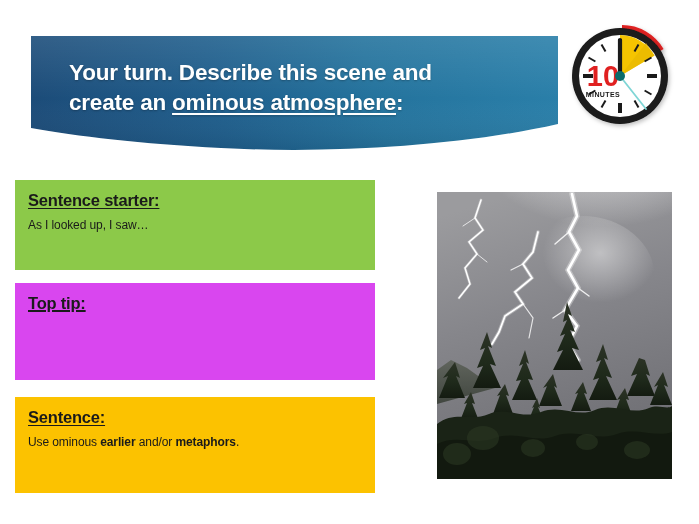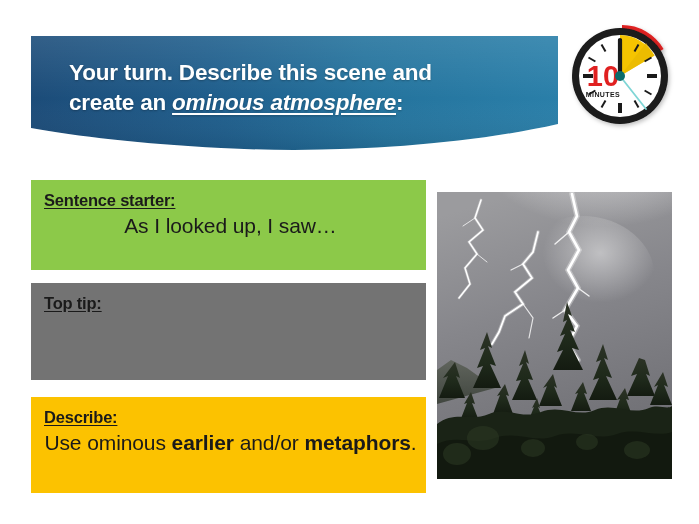--- a/index.html
+++ b/index.html
@@ -40,70 +40,69 @@
     color: #ffffff;
     font-size: 22.5px;
     font-weight: bold;
     line-height: 30px;
     letter-spacing: -0.2px;
     text-shadow: 0 1px 2px rgba(0,0,0,0.25);
   }
   #header-title .u {
     text-decoration: underline;
     text-underline-offset: 3px;
-    font-style: italic;
   }
 
   
   #timer-clock {
     position: absolute;
     left: 561px;
     top: 14px;
     width: 122px;
     height: 126px;
   }
   #timer-clock svg { display: block; }
 
   
   .content-box {
     position: absolute;
-    left: 31px;
-    width: 395px;
+    left: 15px;
+    width: 360px;
     box-sizing: border-box;
     padding: 9px 9px 10px 13px;
     color: #1a1a1a;
   }
   .box-heading {
     font-size: 16.5px;
     font-weight: bold;
     text-decoration: underline;
     text-underline-offset: 2px;
     line-height: 22px;
     letter-spacing: -0.2px;
     margin-bottom: 3px;
     display: block;
   }
   .box-body {
-    font-size: 21px;
+    font-size: 12px;
     line-height: 23px;
     letter-spacing: -0.1px;
     display: block;
-    text-align: center;
   }
   .box-body b { font-weight: bold; }
 
   #box-sentence-starter {
     top: 180px;
     height: 90px;
     background: #8cc949;
   }
   #box-top-tip {
     top: 283px;
     height: 97px;
-    background: #737373;
+    background: #d946ef;
+    text-decoration: underline;
   }
   #box-challenge {
     top: 397px;
     height: 96px;
     background: #fcc200;
   }
 
   
   #storm-photo {
     position: absolute;
@@ -191,21 +190,21 @@
   <span class="box-body">
     <span>As I looked up, I saw…</span>
   </span>
 </div>
 
 <div class="content-box" id="box-top-tip">
   <span class="box-heading">Top tip:</span>
 </div>
 
 <div class="content-box" id="box-challenge">
-  <span class="box-heading">Describe:</span>
+  <span class="box-heading">Sentence:</span>
   <span class="box-body">
     <span>Use ominous </span><b>earlier</b><span> and/or </span><b>metaphors</b><span>.</span>
   </span>
 </div>
 
 <div id="storm-photo">
   <svg width="235" height="287" viewBox="0 0 235 287">
     <defs>
       <linearGradient id="skyGrad" x1="0.35" y1="0" x2="0.6" y2="1">
         <stop offset="0%" stop-color="#9b9b9e"></stop>

